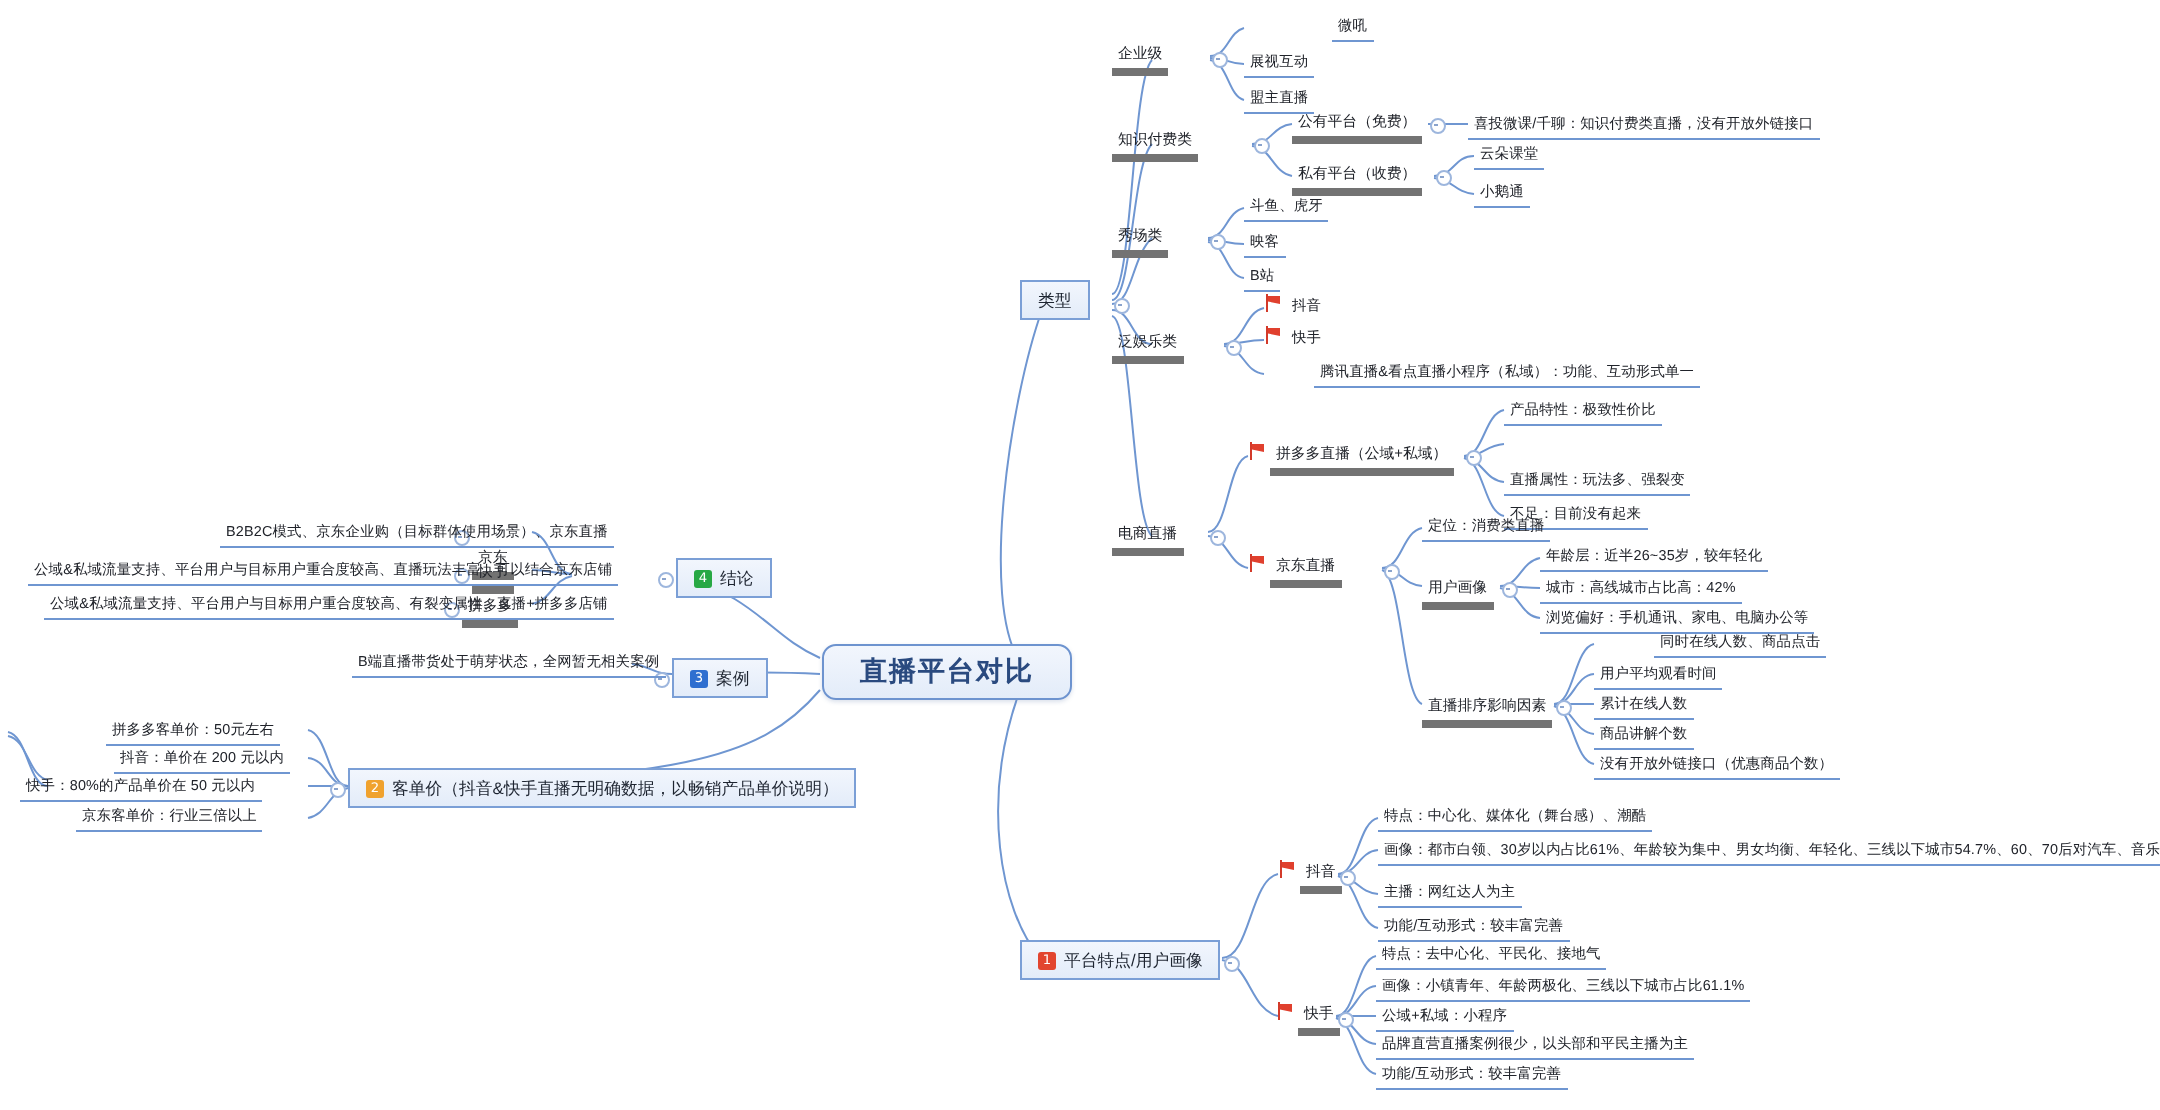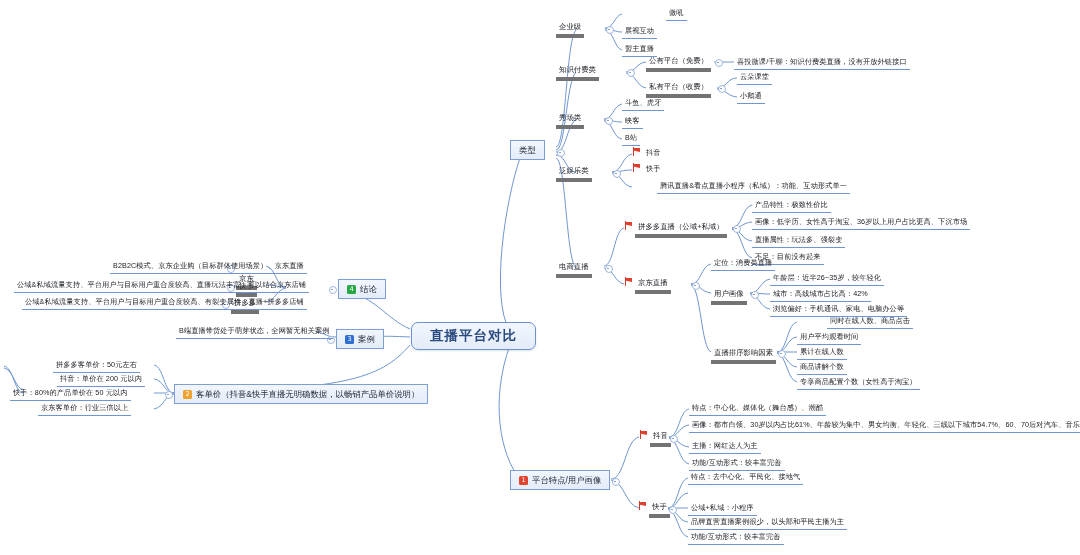--- a/index.html
+++ b/index.html
@@ -193,21 +193,20 @@
   <div class="mid" style="left:556px;top:260px;">电商直播</div>
   <div class="knob" style="left:605px;top:265px;"></div>
 
   <div class="flag" style="left:625px;top:221px;">
     <div class="pole"></div>
       <div class="cloth"></div>
     </div>
   <div class="mid" style="left:635px;top:220px;">拼多多直播（公域+私域）</div>
   <div class="knob" style="left:733px;top:225px;"></div>
   <div class="leaf" style="left:752px;top:198px;">产品特性：极致性价比</div>
-  <div class="leaf" style="left:752px;top:215px;">画像：低学历、女性高于淘宝、36岁以上用户占比更高、下沉市场</div>
   <div class="leaf" style="left:752px;top:233px;">直播属性：玩法多、强裂变</div>
   <div class="leaf" style="left:752px;top:250px;">不足：目前没有起来</div>
 
   <div class="flag" style="left:625px;top:277px;">
     <div class="pole"></div>
       <div class="cloth"></div>
     </div>
   <div class="mid" style="left:635px;top:276px;">京东直播</div>
   <div class="knob" style="left:692px;top:282px;"></div>
   <div class="leaf" style="left:711px;top:256px;">定位：消费类直播</div>
@@ -217,21 +216,21 @@
   <div class="leaf" style="left:770px;top:271px;">年龄层：近半26~35岁，较年轻化</div>
   <div class="leaf" style="left:770px;top:287px;">城市：高线城市占比高：42%</div>
   <div class="leaf" style="left:770px;top:302px;">浏览偏好：手机通讯、家电、电脑办公等</div>
 
   <div class="mid" style="left:711px;top:346px;">直播排序影响因素</div>
   <div class="knob" style="left:778px;top:350px;"></div>
   <div class="leaf" style="left:827px;top:314px;">同时在线人数、商品点击</div>
   <div class="leaf" style="left:797px;top:330px;">用户平均观看时间</div>
   <div class="leaf" style="left:797px;top:345px;">累计在线人数</div>
   <div class="leaf" style="left:797px;top:360px;">商品讲解个数</div>
-  <div class="leaf" style="left:797px;top:375px;">专享商品配置个数（女性高于淘宝）</div>
+  <div class="leaf" style="left:797px;top:375px;">没有开放外链接口（优惠商品个数）</div>
 
   <div class="box small" style="left:510px;top:470px;">
     <span class="badge red">1</span>
     <span>平台特点/用户画像</span>
   </div>
   <div class="knob" style="left:612px;top:478px;"></div>
 
   <div class="flag" style="left:640px;top:430px;">
     <div class="pole"></div>
       <div class="cloth"></div>
@@ -243,20 +242,21 @@
   <div class="leaf" style="left:689px;top:439px;">主播：网红达人为主</div>
   <div class="leaf" style="left:689px;top:456px;">功能/互动形式：较丰富完善</div>
 
   <div class="flag" style="left:639px;top:501px;">
     <div class="pole"></div>
       <div class="cloth"></div>
     </div>
   <div class="mid" style="left:649px;top:500px;">快手</div>
   <div class="knob" style="left:669px;top:506px;"></div>
   <div class="leaf" style="left:688px;top:470px;">特点：去中心化、平民化、接地气</div>
+  <div class="leaf" style="left:688px;top:486px;">画像：小镇青年、年龄两极化、三线以下城市占比61.1%</div>
   <div class="leaf" style="left:688px;top:501px;">公域+私域：小程序</div>
   <div class="leaf" style="left:688px;top:515px;">品牌直营直播案例很少，以头部和平民主播为主</div>
   <div class="leaf" style="left:688px;top:530px;">功能/互动形式：较丰富完善</div>
 
   <div class="box small" style="left:174px;top:384px;">
     <span class="badge orange">2</span>
     <span>客单价（抖音&amp;快手直播无明确数据，以畅销产品单价说明）</span>
   </div>
   <div class="knob" style="left:165px;top:391px;"></div>
   <div class="leaf" style="left:53px;top:358px;">拼多多客单价：50元左右</div>

